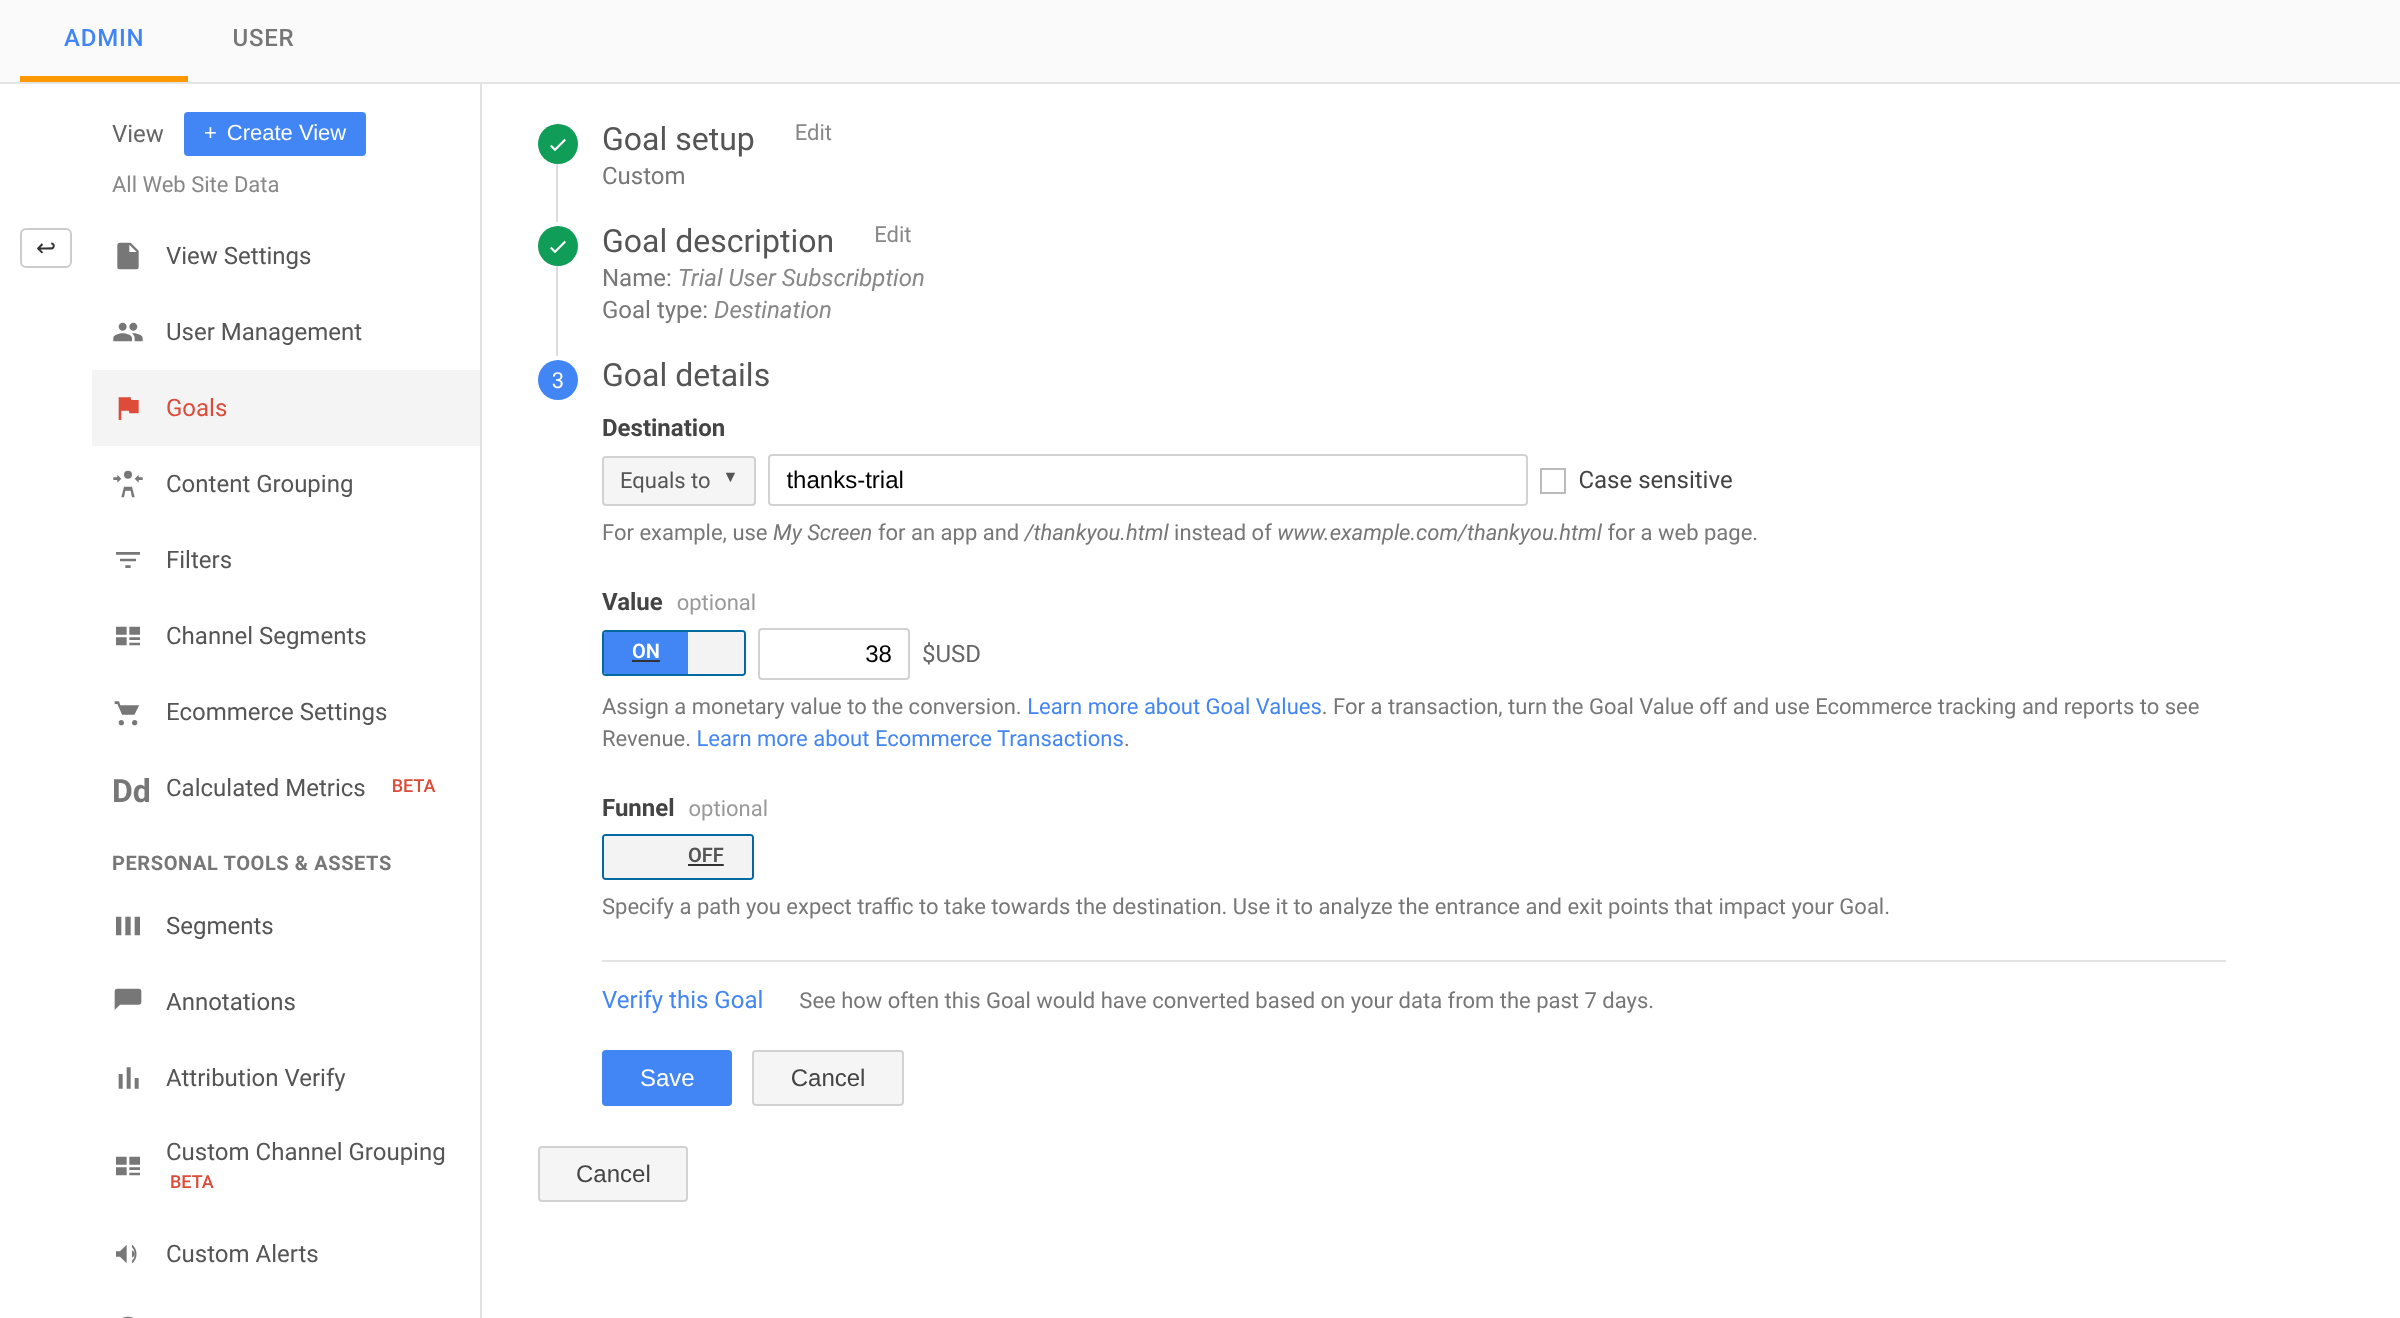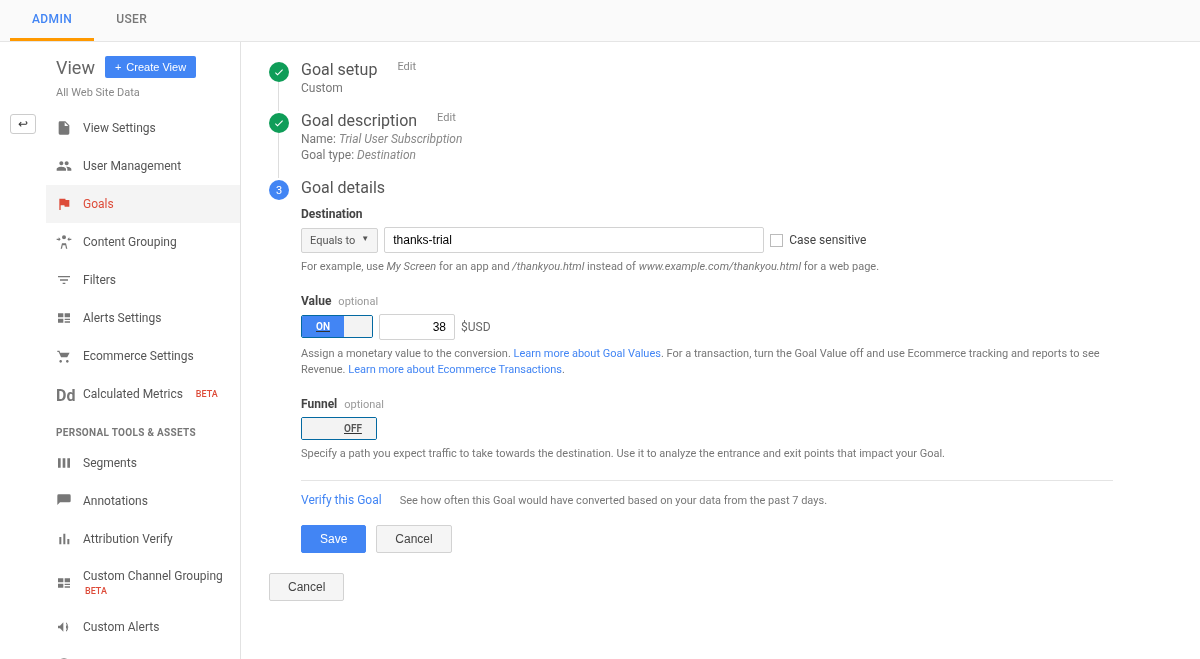--- a/index.html
+++ b/index.html
@@ -5,21 +5,21 @@
 * { margin: 0; padding: 0; box-sizing: border-box; }
 body { font-family: Roboto, Arial, sans-serif; font-size: 13px; color: #333; background: #fff; }
 .tabs { display: flex; border-bottom: 1px solid #e5e5e5; padding: 0 10px; background: #fafafa; }
 .tab { padding: 12px 22px; font-size: 12px; font-weight: 500; color: #777; letter-spacing: 0.4px; cursor: pointer; border-bottom: 3px solid transparent; }
 .tab.active { color: #4285f4; border-bottom-color: #ff9900; }
 .layout { display: flex; }
 .back-col { width: 46px; padding-top: 72px; text-align: center; }
 .back-btn { display: inline-block; width: 26px; height: 20px; border: 1px solid #ccc; border-radius: 3px; background: #fff; cursor: pointer; font-size: 12px; line-height: 18px; }
 .sidebar { width: 195px; border-right: 1px solid #e2e2e2; padding-top: 10px; }
 .view-row { display: flex; align-items: center; gap: 10px; padding: 4px 10px 8px; }
-.view-label { font-size: 18px; color: #666; }
+.view-label { font-size: 12px; color: #666; }
 .create-btn { background: #4285f4; color: #fff; border: none; padding: 5px 10px; font-size: 11px; font-weight: 500; border-radius: 2px; cursor: pointer; display: flex; align-items: center; gap: 5px; }
 .subtle { font-size: 11px; color: #888; padding: 0 10px 10px; }
 .nav-item { display: flex; align-items: center; gap: 11px; padding: 11px 10px; font-size: 12px; color: #555; cursor: pointer; }
 .nav-item.active { background: #f4f4f4; color: #dd4b39; }
 .nav-icon { width: 16px; height: 16px; fill: #777; flex-shrink: 0; }
 .nav-item.active .nav-icon { fill: #dd4b39; }
 .section-hdr { font-size: 10px; font-weight: 700; color: #777; padding: 14px 10px 6px; letter-spacing: 0.3px; }
 .beta { color: #dd4b39; font-size: 9px; font-weight: 500; margin-left: 2px; }
 .content { flex: 1; padding: 18px 28px; max-width: 900px; }
 .step { display: flex; gap: 12px; margin-bottom: 16px; position: relative; }
@@ -110,21 +110,21 @@
     <div class="nav-item">
       <svg class="nav-icon" viewBox="0 0 24 24">
           <path d="M10 18h4v-2h-4v2zM3 6v2h18V6H3zm3 7h12v-2H6v2z"></path>
         </svg>
       <span>Filters</span>
     </div>
     <div class="nav-item">
       <svg class="nav-icon" viewBox="0 0 24 24">
           <path d="M3 5h8v6H3V5zm10 0h8v6h-8V5zM3 13h8v6H3v-6zm10 4h8v2h-8v-2zm0-4h8v2h-8v-2z"></path>
         </svg>
-      <span>Alerts Settings</span>
+      <span>Channel Segments</span>
     </div>
     <div class="nav-item">
       <svg class="nav-icon" viewBox="0 0 24 24">
           <path d="M7 18c-1.1 0-2 .9-2 2s.9 2 2 2 2-.9 2-2-.9-2-2-2zm10 0c-1.1 0-2 .9-2 2s.9 2 2 2 2-.9 2-2-.9-2-2-2zM7.17 14h9.66l3.6-7H6.21L5.27 4H2v2h2l3.6 8z"></path>
         </svg>
       <span>Ecommerce Settings</span>
     </div>
     <div class="nav-item">
       <span class="nav-icon" style="font-weight:700;font-size:16px;color:#777;">Dd</span>
       <span>Calculated Metrics</span>

